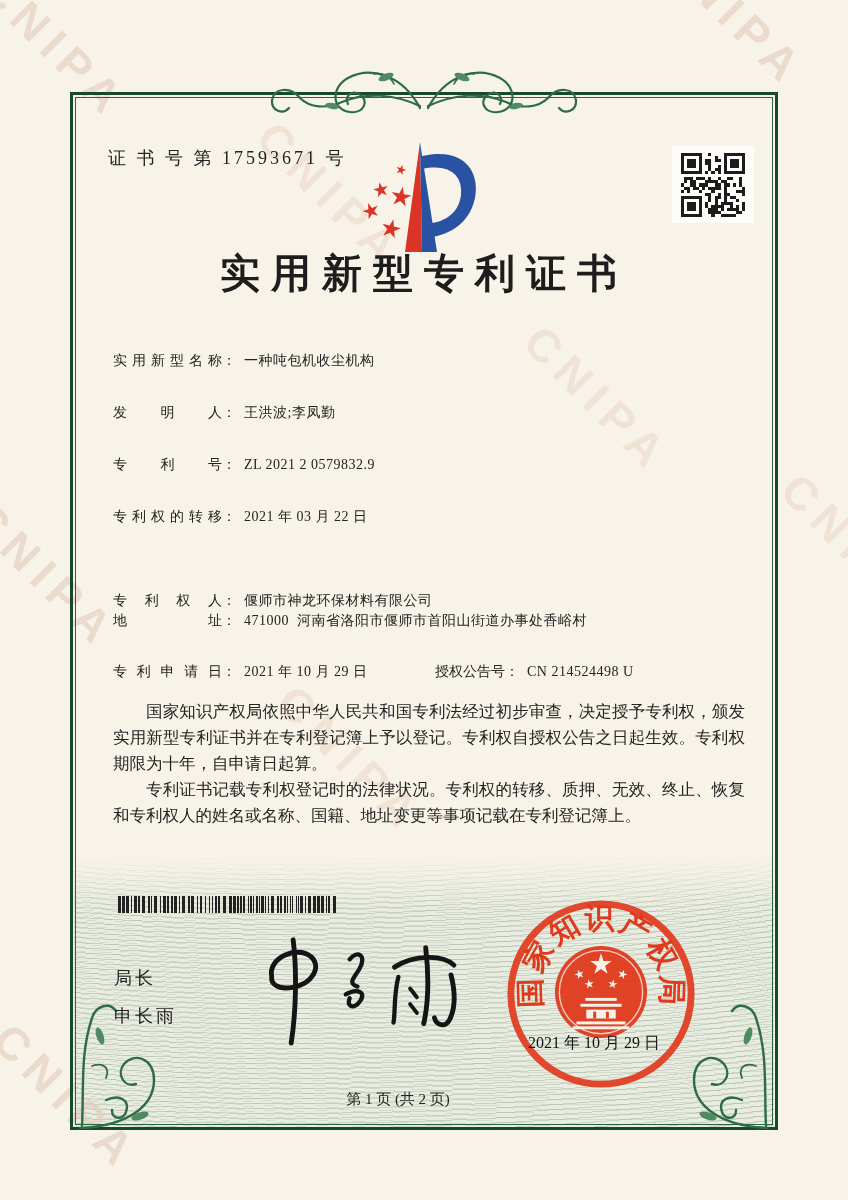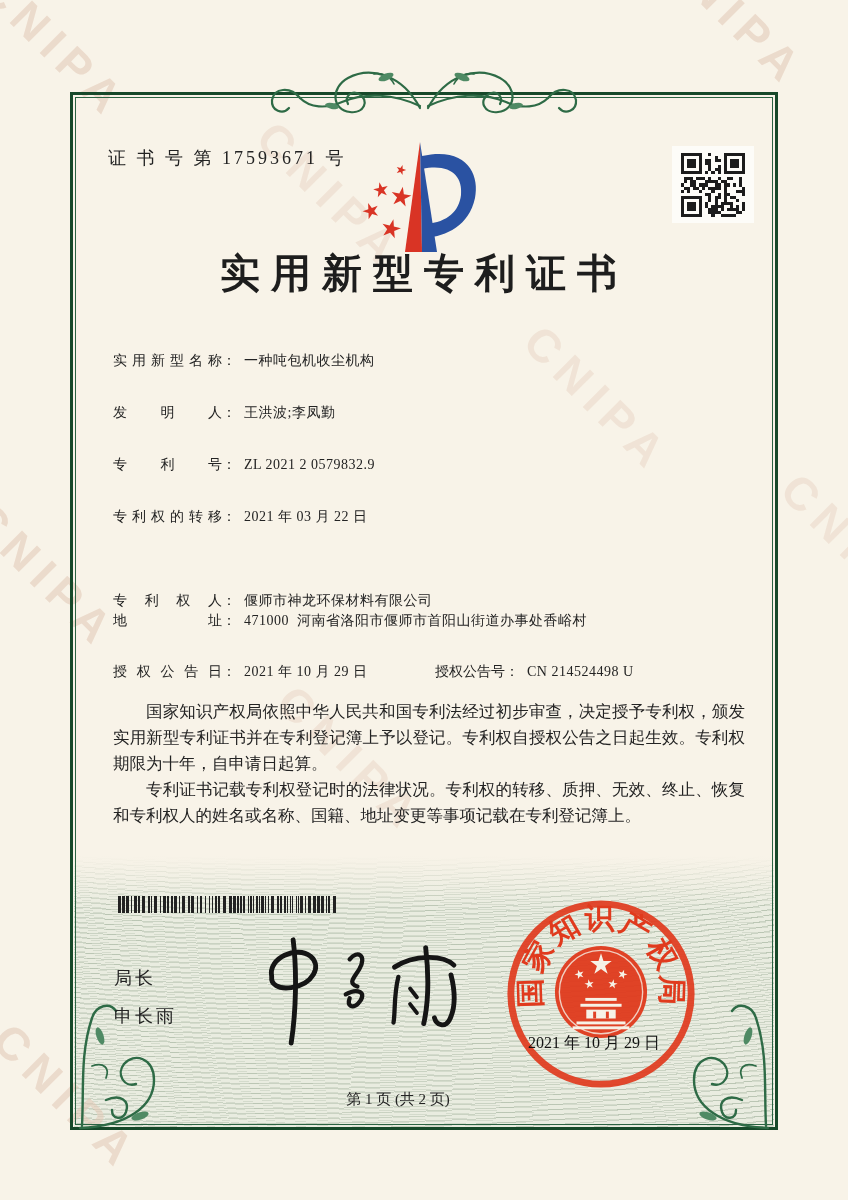--- a/index.html
+++ b/index.html
@@ -375,21 +375,21 @@
   <div class="field" style="top:508px">
     <span class="flabel">专利权的转移</span><span class="colon">：</span><span class="fvalue">2021 年 03 月 22 日</span>
   </div>
   <div class="field" style="top:592px">
     <span class="flabel">专利权人</span><span class="colon">：</span><span class="fvalue">偃师市神龙环保材料有限公司</span>
   </div>
   <div class="field" style="top:612px">
     <span class="flabel">地址</span><span class="colon">：</span><span class="fvalue">471000  河南省洛阳市偃师市首阳山街道办事处香峪村</span>
   </div>
   <div class="field" style="top:663px;width:632px">
-    <span class="flabel">授权公告日</span><span class="colon">：</span><span class="fvalue">2021 年 10 月 29 日</span>
+    <span class="flabel">专利申请日</span><span class="colon">：</span><span class="fvalue">2021 年 10 月 29 日</span>
     <span class="field2">
       <span>授权公告号</span><span class="colon">：</span><span class="fvalue">CN 214524498 U</span>
     </span>
   </div>
 
   <div class="body-text">
     <p>国家知识产权局依照中华人民共和国专利法经过初步审查，决定授予专利权，颁发实用新型专利证书并在专利登记簿上予以登记。专利权自授权公告之日起生效。专利权期限为十年，自申请日起算。</p>
     <p>专利证书记载专利权登记时的法律状况。专利权的转移、质押、无效、终止、恢复和专利权人的姓名或名称、国籍、地址变更等事项记载在专利登记簿上。</p>
   </div>
 

